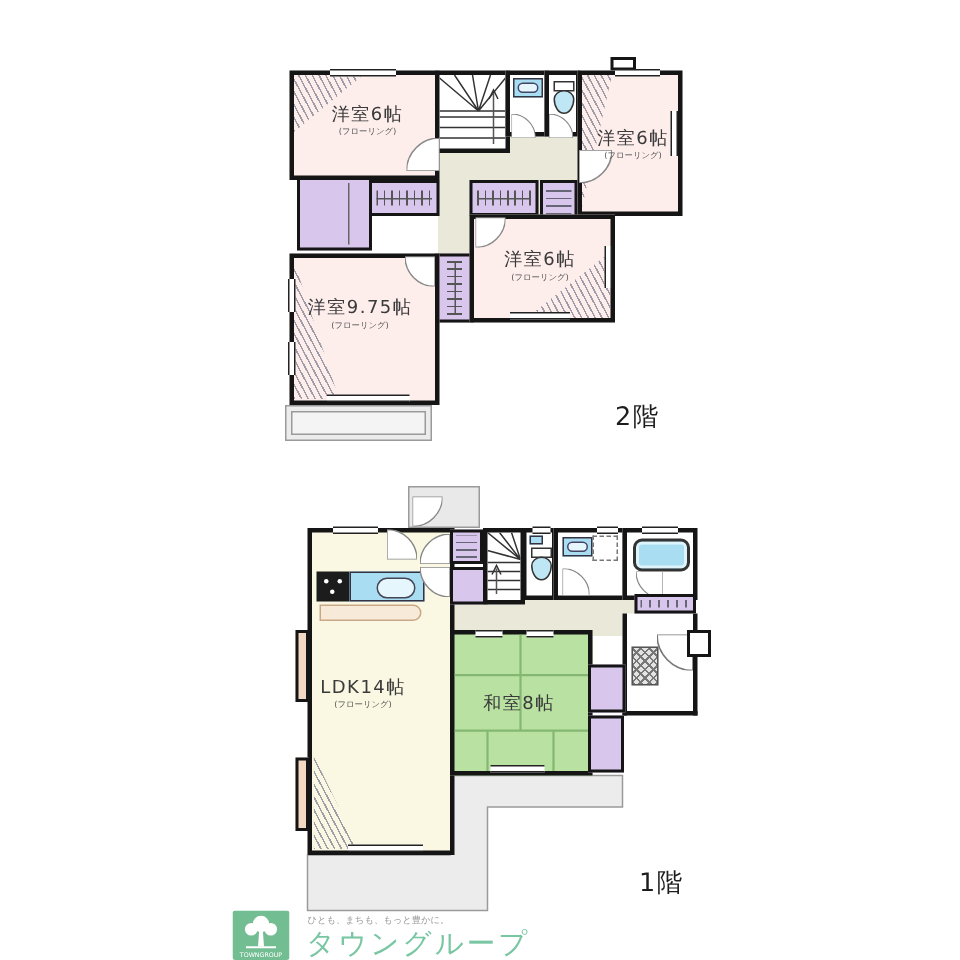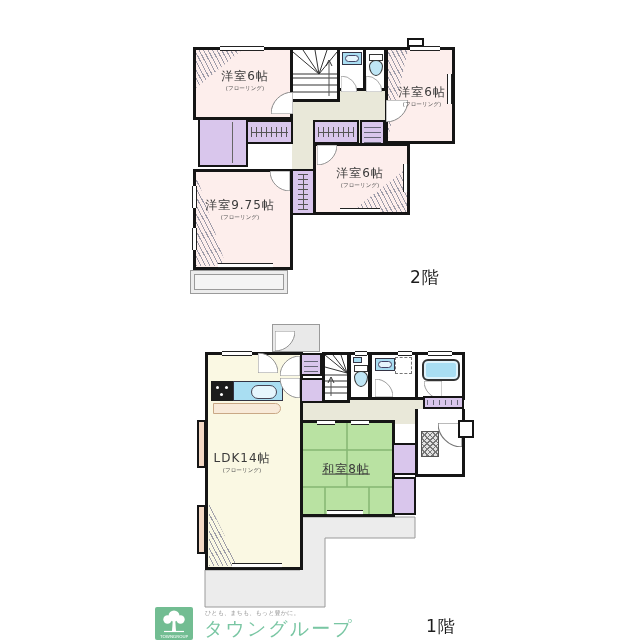--- a/index.html
+++ b/index.html
@@ -257,26 +257,26 @@
       <path d="M0 0 L22 0 A22 22 0 0 1 0 22 Z" fill="#fff" stroke="#888" stroke-width="1"></path>
     </svg>
   <svg class="arc" width="20" height="20" viewBox="0 0 22 22" style="left:84px;top:56px;transform:rotate(90deg);z-index:4;">
       <path d="M0 0 L22 0 A22 22 0 0 1 0 22 Z" fill="#fff" stroke="#888" stroke-width="1"></path>
     </svg>
 
   <div class="rlabel" style="left:46px;top:140px;">
     <span class="main">LDK14帖</span>
     <span class="sub">(フローリング)</span>
   </div>
-  <div class="rlabel" style="left:150px;top:146px;text-decoration:underline;">
+  <div class="rlabel" style="left:150px;top:146px;">
     <span class="main">和室8帖</span>
   </div>
 </div>
 
-<div class="floor-label" style="left:426px;top:577px;margin-top:38px;">1階</div>
+<div class="floor-label" style="left:426px;top:577px;">1階</div>
 
 <div style="position:absolute;left:155px;top:606px;width:300px;height:34px;">
   <svg width="38" height="33" viewBox="0 0 38 33" style="position:absolute;left:0;top:1px;">
     <rect x="0" y="0" width="38" height="33" rx="2" fill="#72bd92"></rect>
     <circle cx="19" cy="9" r="5.5" fill="#fff"></circle>
     <circle cx="12.5" cy="12.5" r="4.2" fill="#fff"></circle>
     <circle cx="25.5" cy="12.5" r="4.2" fill="#fff"></circle>
     <path d="M17.8 13 L17 24 H21 L20.2 13 Z" fill="#fff"></path>
     <path d="M9 24.5 H29" stroke="#fff" stroke-width="1.2"></path>
     <text x="19" y="31" text-anchor="middle" font-size="4.2" fill="#fff" font-family="DejaVu Sans, sans-serif">TOWNGROUP</text>

